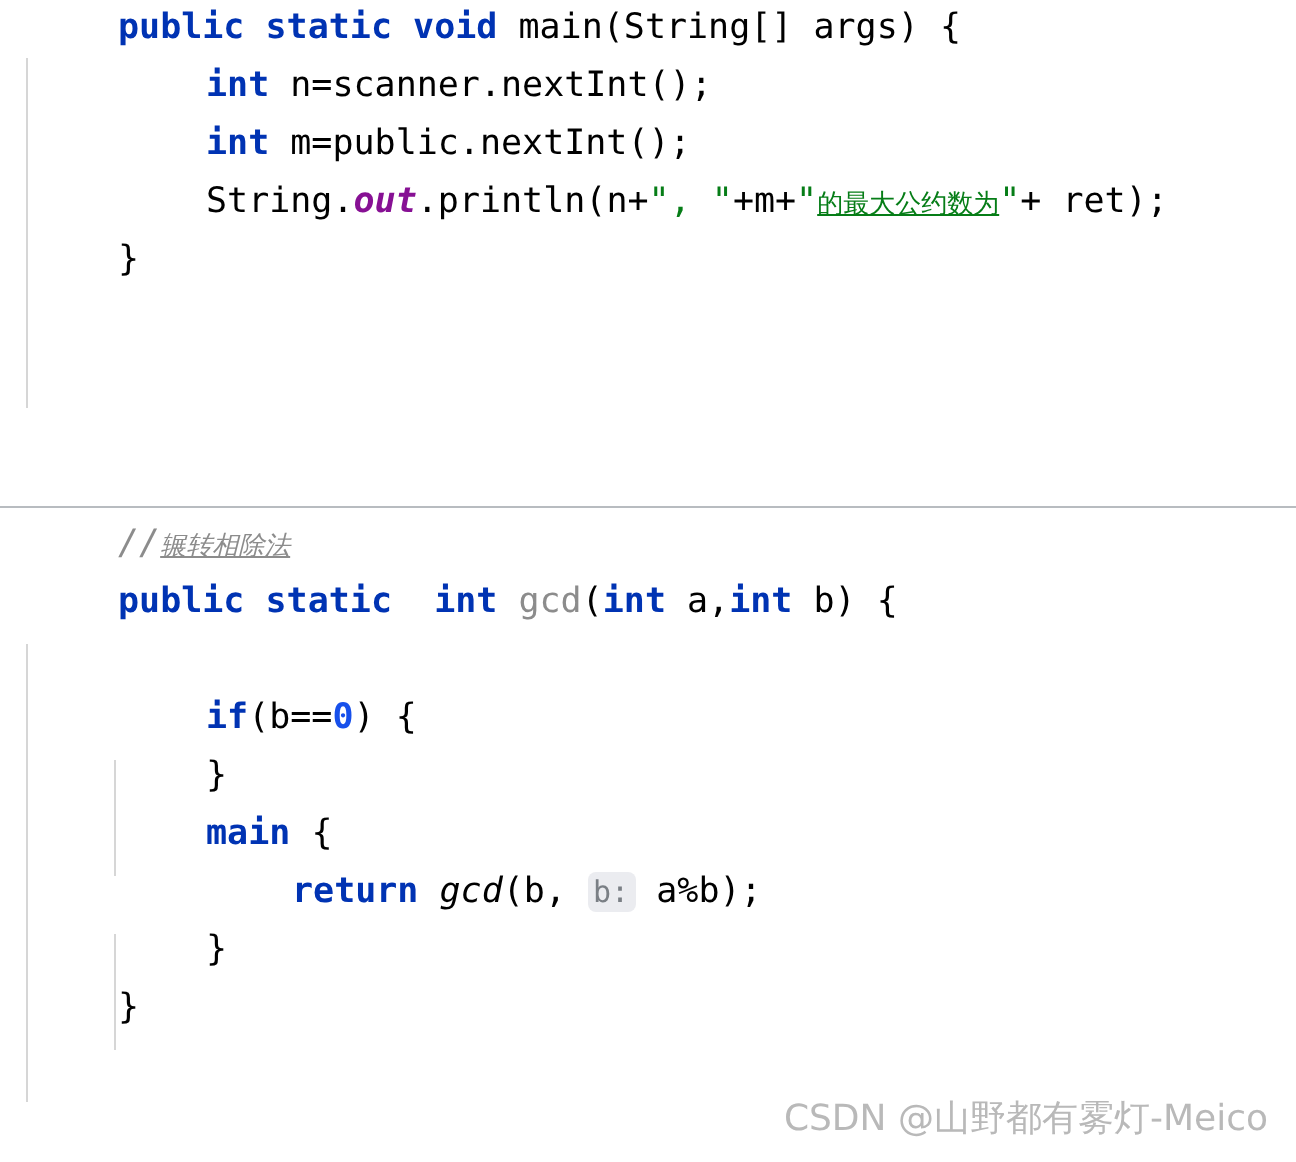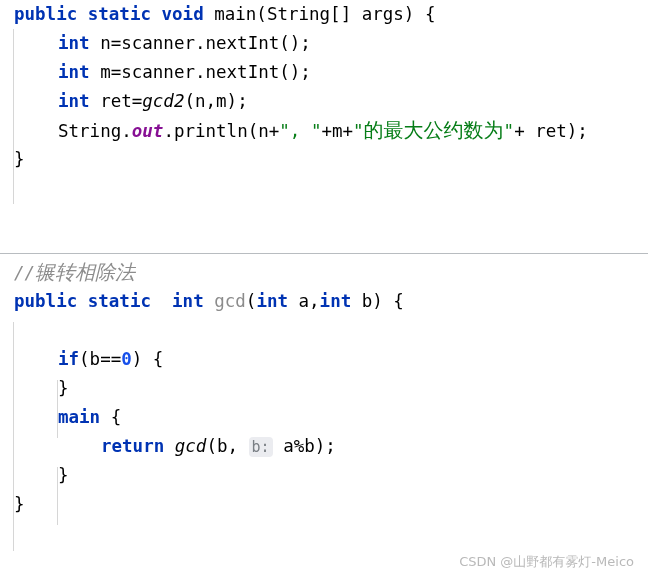--- a/index.html
+++ b/index.html
@@ -19,20 +19,21 @@
   .editor {
     position: absolute;
     inset: 0;
     background: #ffffff;
   }
 
   .code-block {
     position: absolute;
     left: 0;
     width: 528px;
+    padding-left: 45px;
   }
   #block-main { top: 0px; }
   #block-gcd  { top: 258px; }
 
   .line {
     position: relative;
     height: 29px;
     line-height: 29px;
     white-space: pre;
     font-size: 17.5px;
@@ -53,21 +54,22 @@
   .str     { color: #067d17; }
   .strcn   { color: #067d17; }
   .field   { color: #871094; font-style: italic; font-weight: bold; }
   .mcall   { color: #000000; font-style: italic; }
   .mdecl   { color: #8c8c8c; }
   .plain   { color: #000000; }
   .comment { color: #8c8c8c; font-style: italic; }
 
   .cn {
     font-family: "DejaVu Sans", "Liberation Sans", sans-serif;
-    font-size: 20px;
+    font-size: 13px;
+    text-decoration: underline;
   }
   .comment .cn { font-style: italic; }
 
   
   .guide {
     position: absolute;
     width: 1px;
     background: #d6d6d6;
   }
 
@@ -90,38 +92,37 @@
     font-size: 15px;
     font-family: "DejaVu Sans Mono", "Liberation Mono", monospace;
   }
 
   
   .watermark {
     position: absolute;
     right: 14px;
     bottom: 10px;
     color: #b9b9b9;
-    font-size: 13px;
+    font-size: 18px;
     font-family: "DejaVu Sans", "Liberation Sans", sans-serif;
     white-space: nowrap;
     user-select: none;
   }
 </style>
 </head>
 <body>
 
 <div class="editor">
 
   <div class="divider"></div>
 
   <div class="code-block" id="block-main">
       <div class="line ind0"><span class="txt kw">public</span><span class="txt plain"> </span><span class="txt kw">static</span><span class="txt plain"> </span><span class="txt kw">void</span><span class="txt plain"> main(String[] args) {</span></div>
       <div class="line ind1"><span class="txt kw">int</span><span class="txt plain"> n=scanner.nextInt();</span></div>
-      <div class="line ind1"><span class="txt kw">int</span><span class="txt plain"> m=scanner.nextInt();</span></div>
-      <div class="line ind1"><span class="txt kw">int</span><span class="txt plain"> ret=</span><span class="txt mcall">gcd2</span><span class="txt plain">(n,m);</span></div>
+      <div class="line ind1"><span class="txt kw">int</span><span class="txt plain"> m=public.nextInt();</span></div>
       <div class="line ind1"><span class="txt plain">String.</span><span class="txt field">out</span><span class="txt plain">.println(n+</span><span class="txt str">", "</span><span class="txt plain">+m+</span><span class="txt strcn">"<span class="cn">的最大公约数为</span>"</span><span class="txt plain">+ ret);</span></div>
       <div class="line ind0"><span class="txt plain">}</span></div>
       <div class="line ind0">&nbsp;</div>
     </div>
 
   <div class="code-block" id="block-gcd">
       <div class="line ind0"><span class="txt comment">//<span class="cn">辗转相除法</span></span></div>
       <div class="line ind0"><span class="txt kw">public</span><span class="txt plain"> </span><span class="txt kw">static</span><span class="txt plain">  </span><span class="txt kw">int</span><span class="txt plain"> </span><span class="txt mdecl">gcd</span><span class="txt plain">(</span><span class="txt kw">int</span><span class="txt plain"> a,</span><span class="txt kw">int</span><span class="txt plain"> b) {</span></div>
       <div class="line ind0">&nbsp;</div>
       <div class="line ind1"><span class="txt kw">if</span><span class="txt plain">(b==</span><span class="txt num">0</span><span class="txt plain">) {</span></div>

